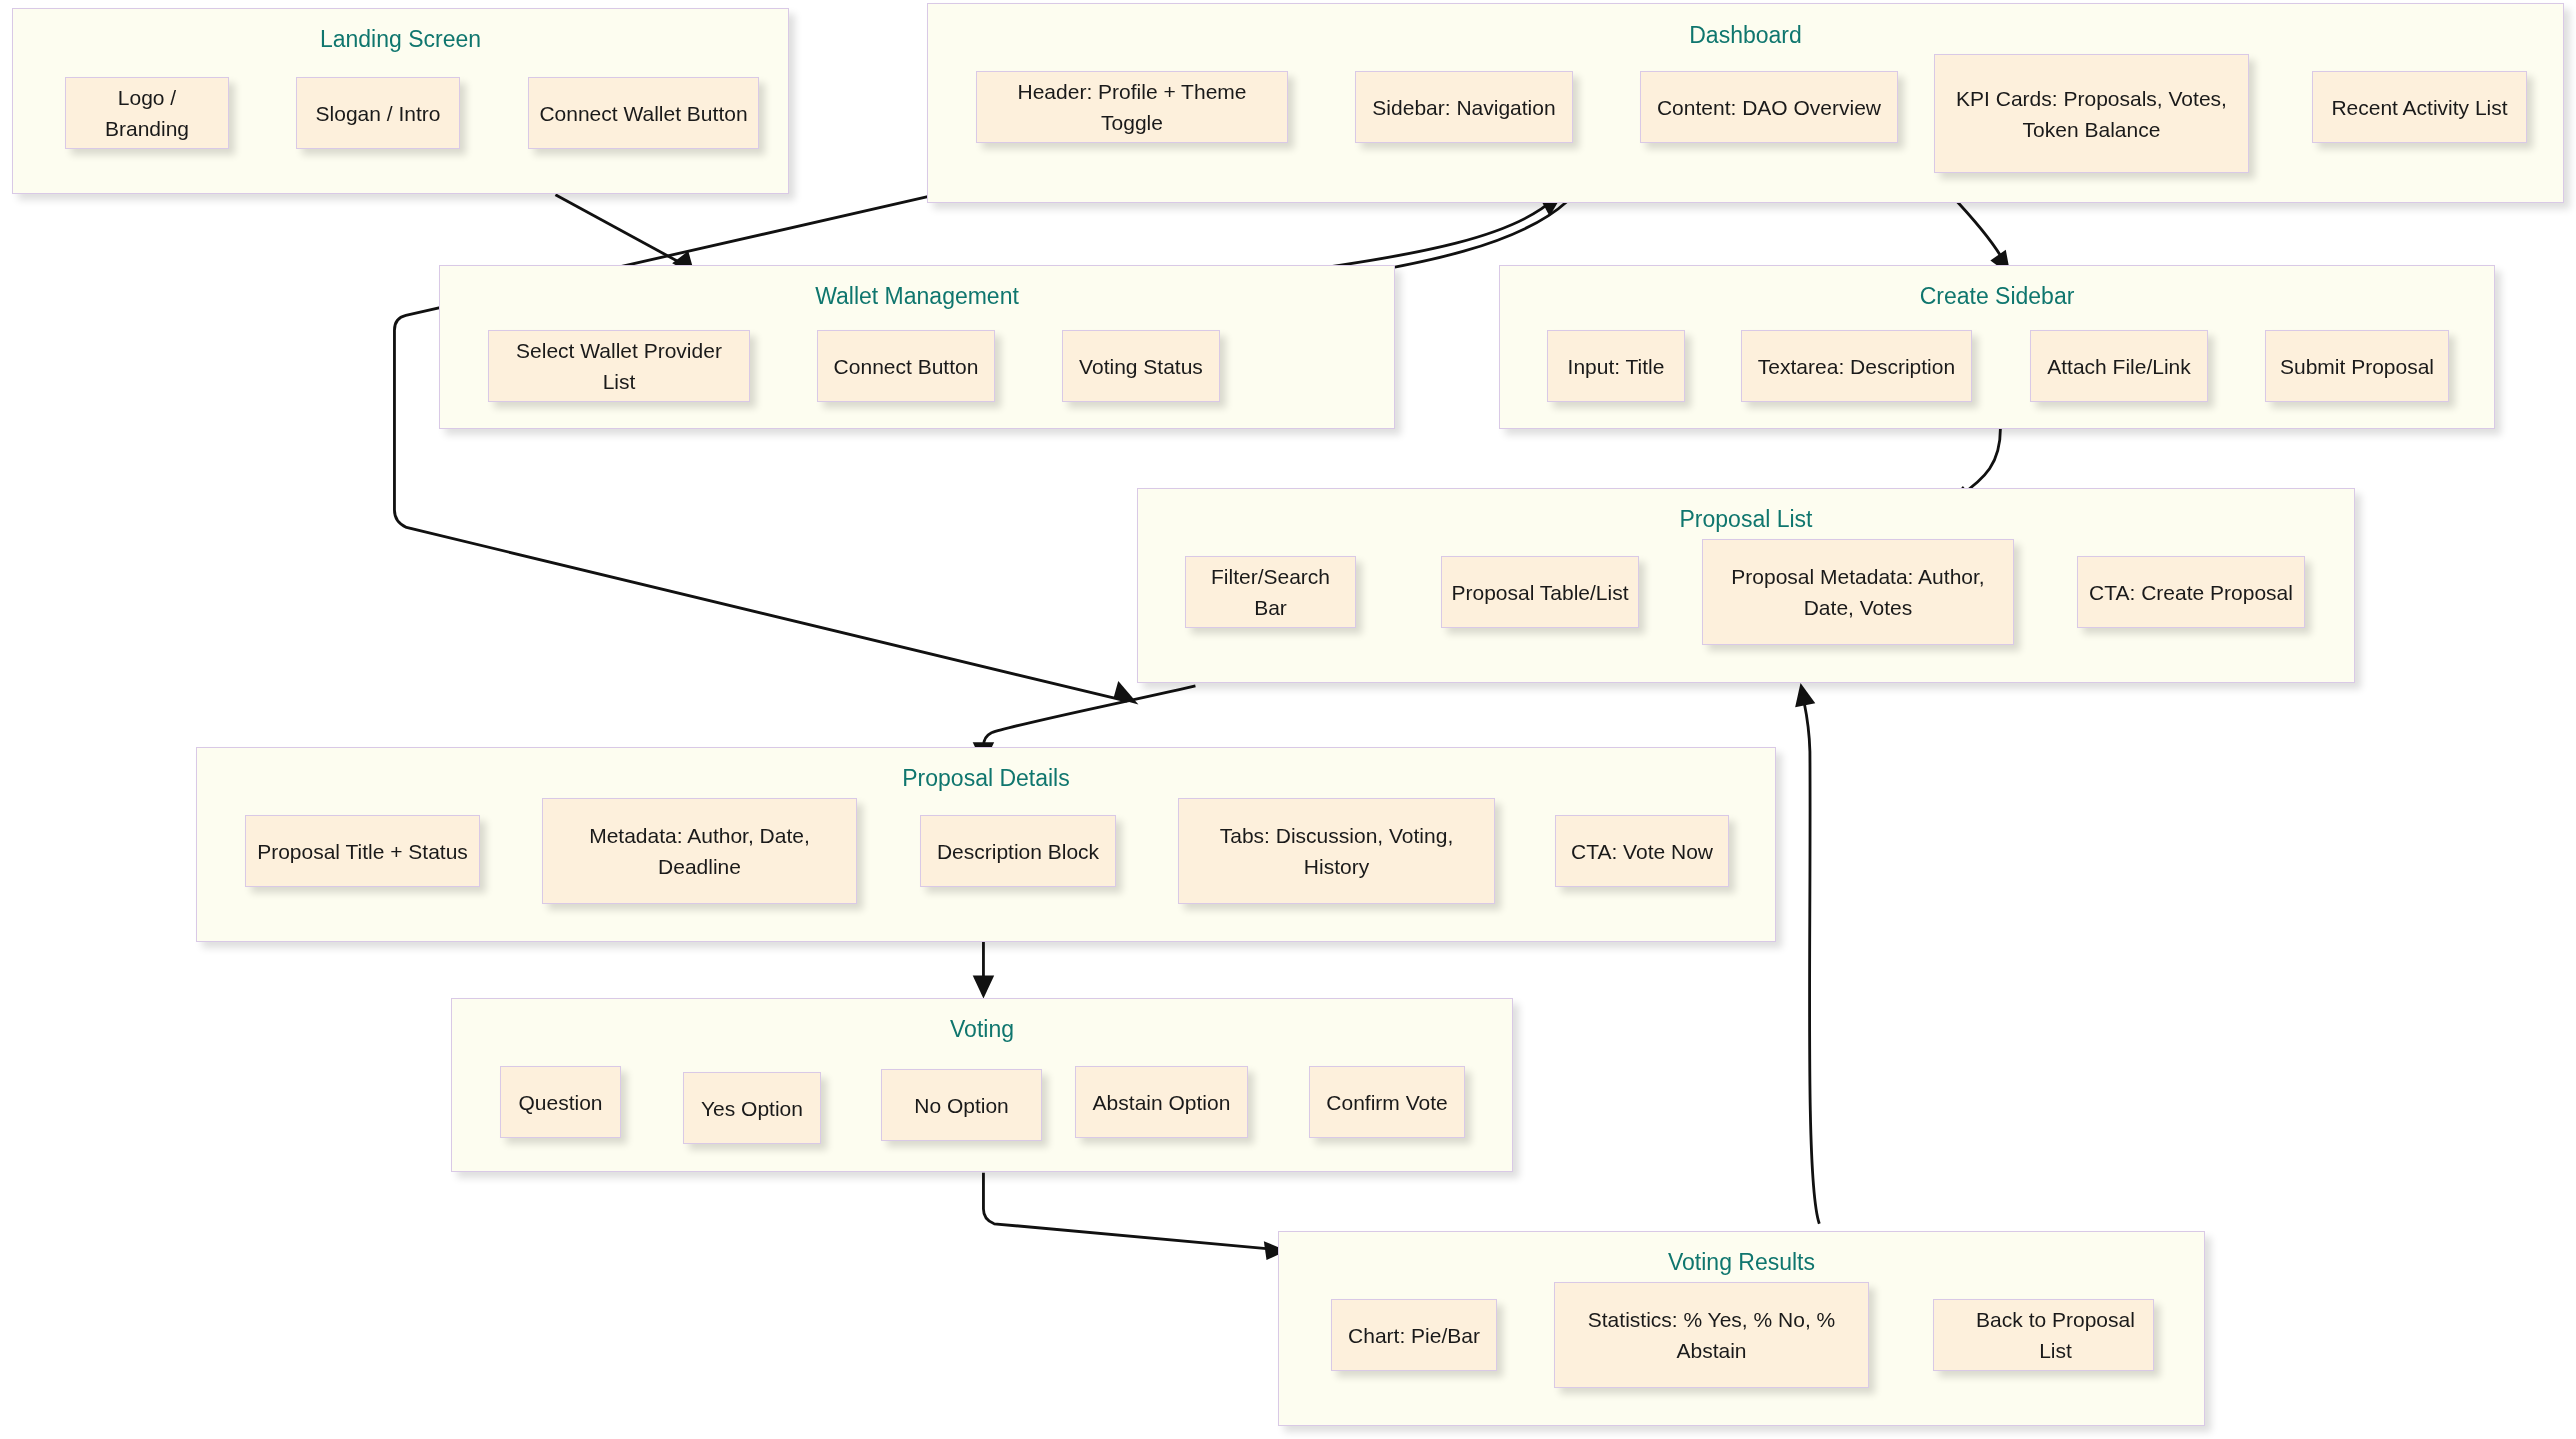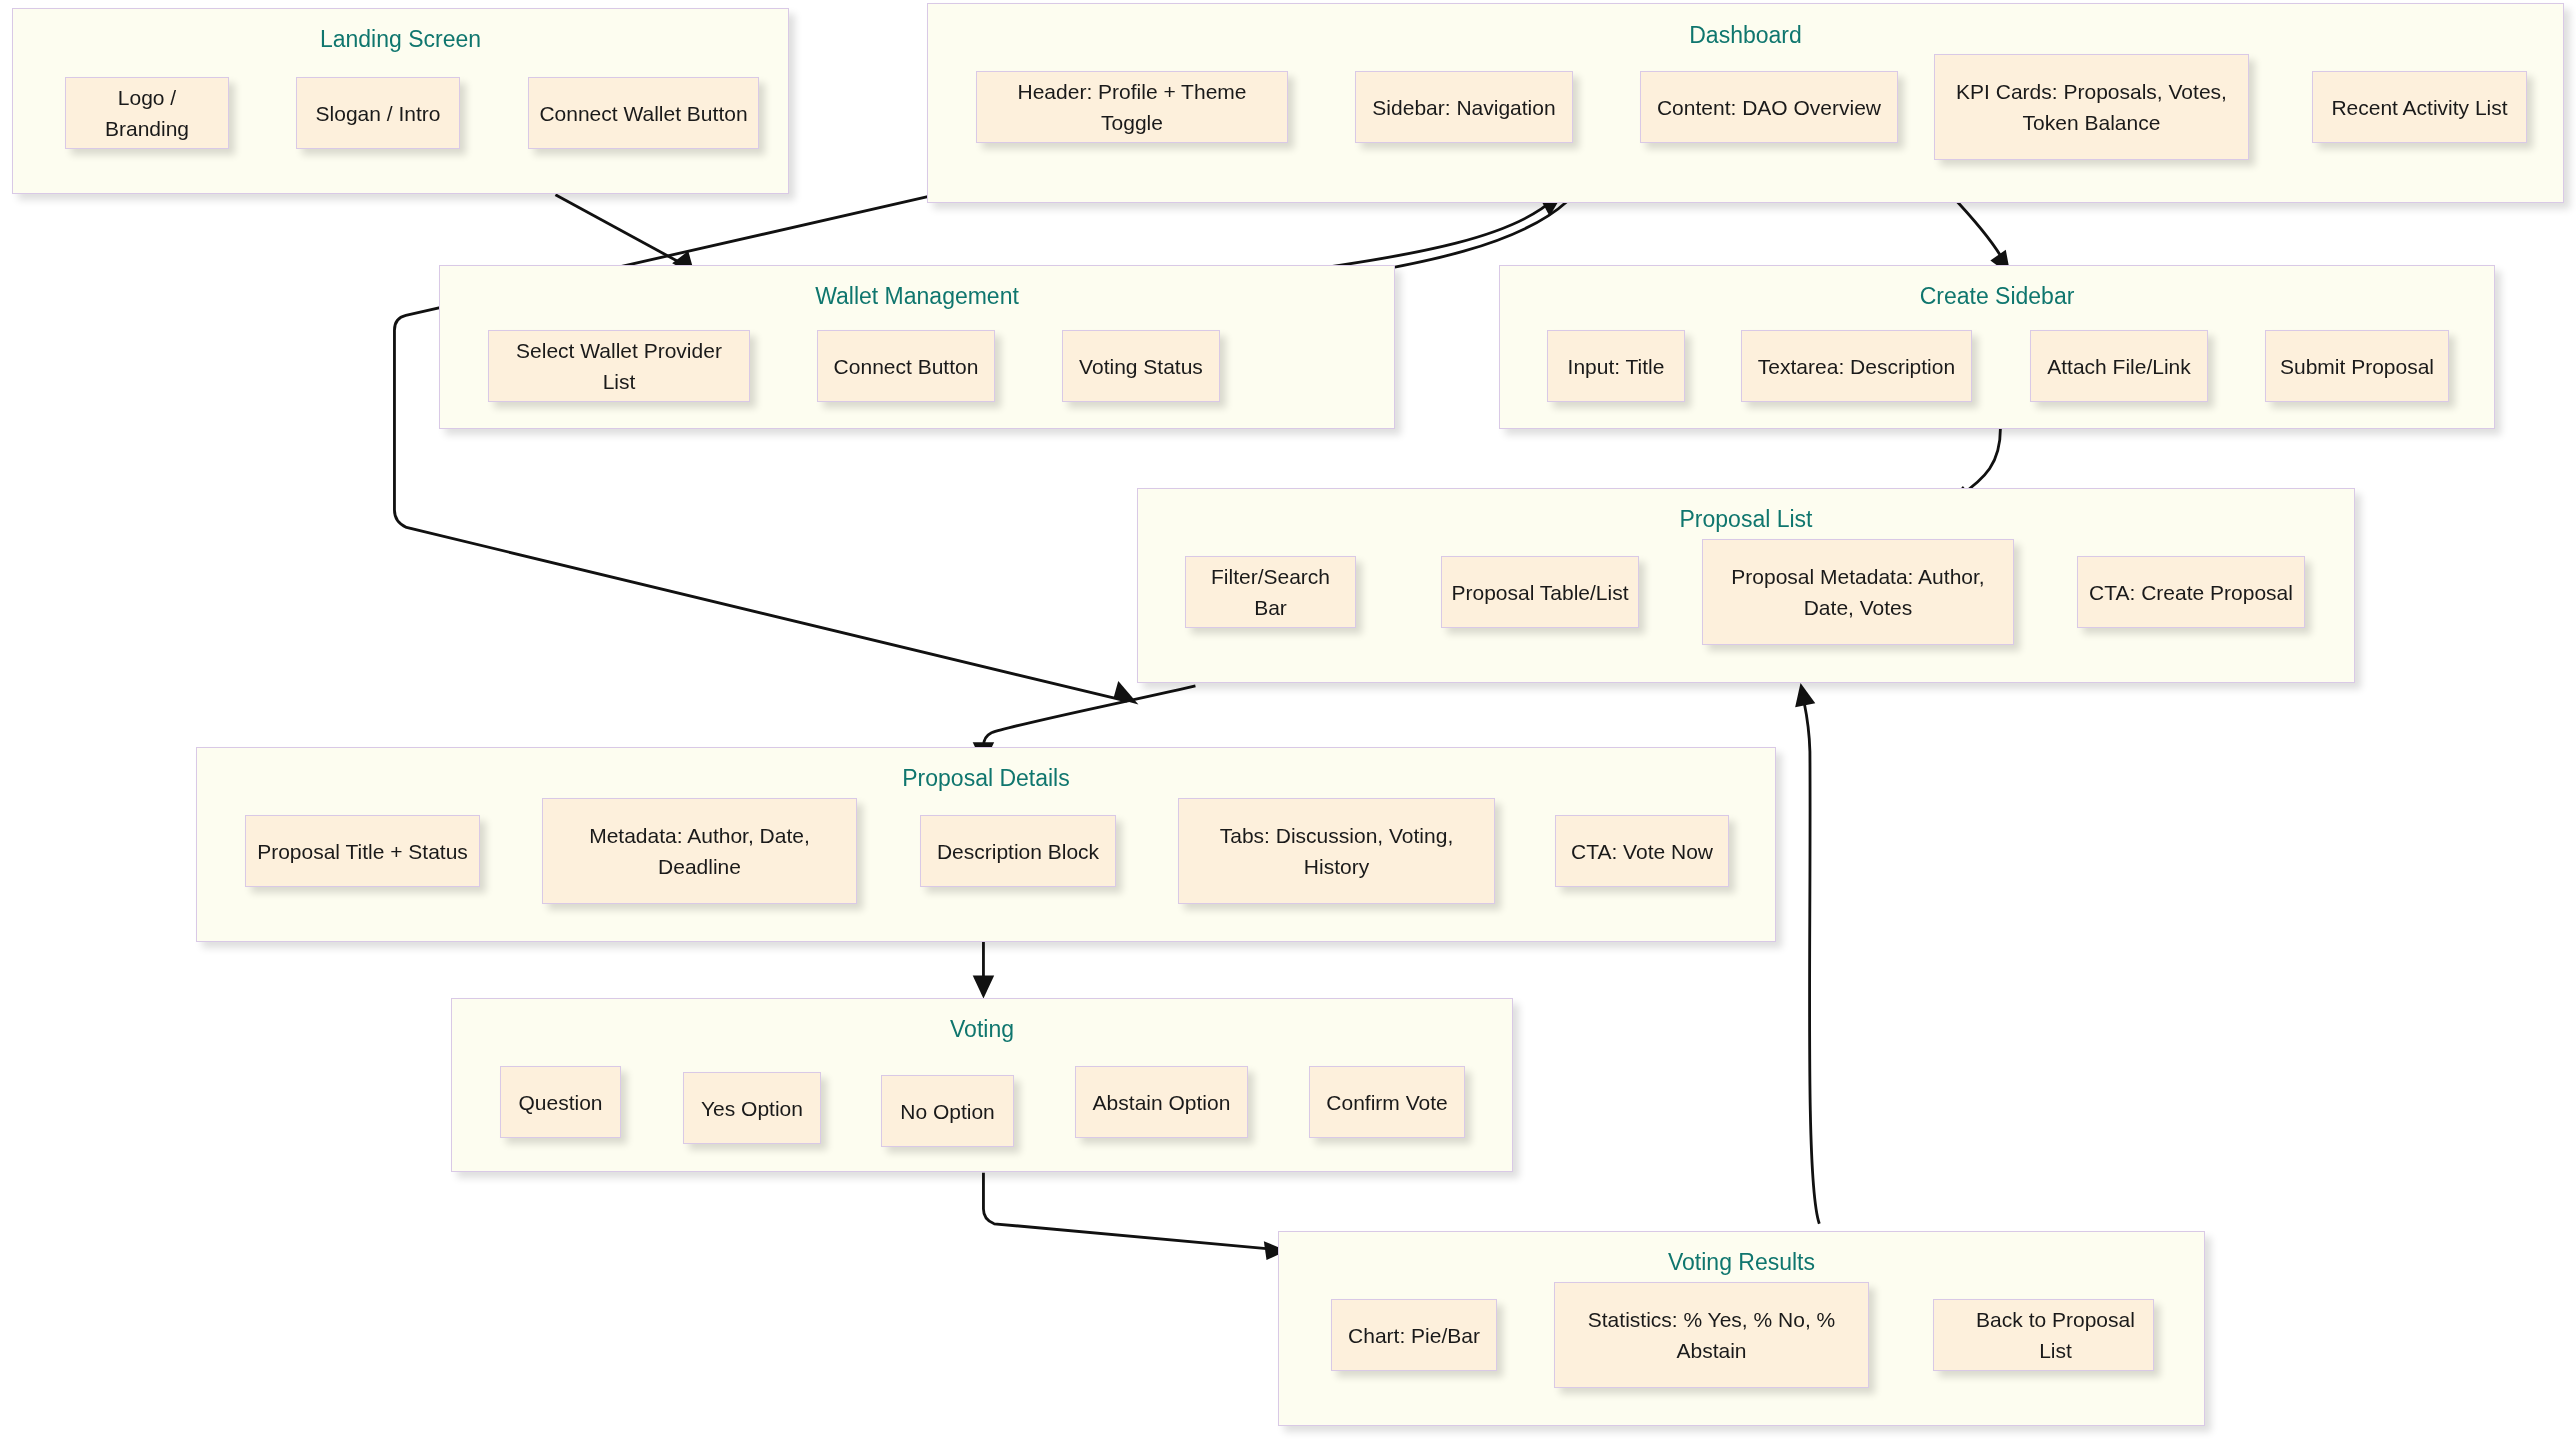--- a/index.html
+++ b/index.html
@@ -123,21 +123,21 @@
     <div class="group-title">Dashboard</div>
     <div class="node" style="left:48px;top:67px;width:312px;height:72px;">
       <span>Header: Profile + Theme Toggle</span>
     </div>
     <div class="node" style="left:427px;top:67px;width:218px;height:72px;">
       <span>Sidebar: Navigation</span>
     </div>
     <div class="node" style="left:712px;top:67px;width:258px;height:72px;">
       <span>Content: DAO Overview</span>
     </div>
-    <div class="node" style="left:1006px;top:50px;width:315px;height:106px;">
+    <div class="node" style="left:1006px;top:50px;width:315px;height:119px;">
       <span>KPI Cards: Proposals, Votes, Token Balance</span>
     </div>
     <div class="node" style="left:1384px;top:67px;width:215px;height:72px;">
       <span>Recent Activity List</span>
     </div>
   </div>
 
   <div class="group" style="left:439px;top:265px;width:956px;height:164px;">
     <div class="group-title">Wallet Management</div>
     <div class="node" style="left:48px;top:64px;width:262px;height:72px;">
@@ -203,21 +203,21 @@
   </div>
 
   <div class="group" style="left:451px;top:998px;width:1062px;height:174px;">
     <div class="group-title">Voting</div>
     <div class="node" style="left:48px;top:67px;width:121px;height:72px;">
       <span>Question</span>
     </div>
     <div class="node" style="left:231px;top:73px;width:138px;height:72px;">
       <span>Yes Option</span>
     </div>
-    <div class="node" style="left:429px;top:76px;width:133px;height:72px;">
+    <div class="node" style="left:429px;top:70px;width:161px;height:72px;">
       <span>No Option</span>
     </div>
     <div class="node" style="left:623px;top:67px;width:173px;height:72px;">
       <span>Abstain Option</span>
     </div>
     <div class="node" style="left:857px;top:67px;width:156px;height:72px;">
       <span>Confirm Vote</span>
     </div>
   </div>
 

